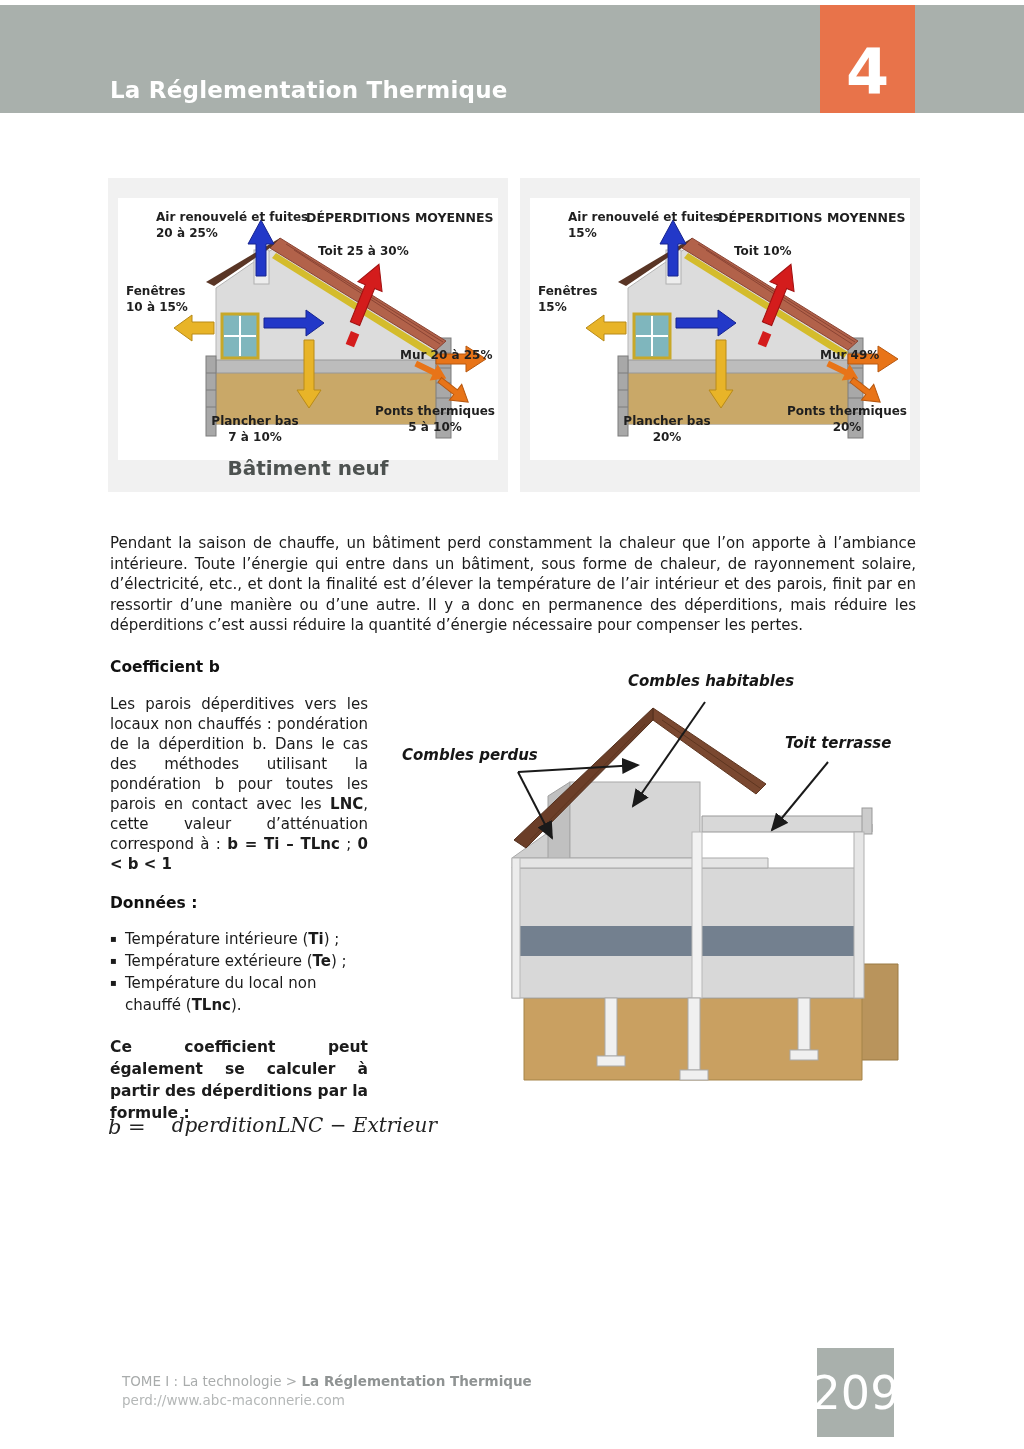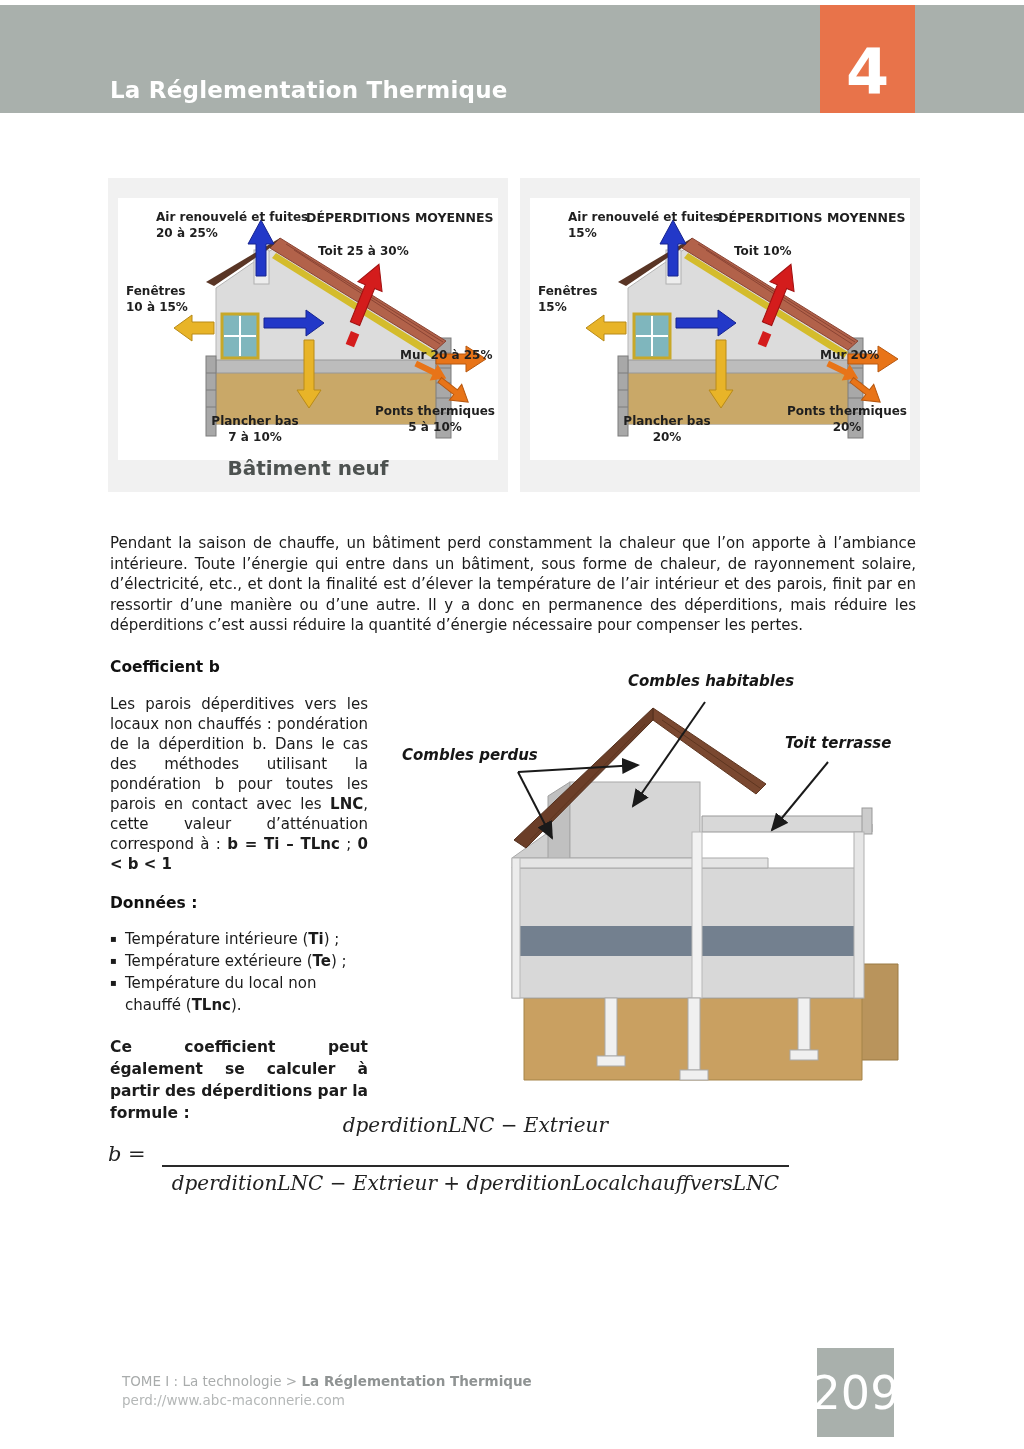--- a/index.html
+++ b/index.html
@@ -190,21 +190,21 @@
       <div class="lbl" style="left:38px; top:12px;">
         <div>Air renouvelé et fuites</div>
         <div>15%</div>
       </div>
       <div class="fig-title" style="left:188px; top:12px;">DÉPERDITIONS MOYENNES</div>
       <div class="lbl" style="left:204px; top:46px;">Toit 10%</div>
       <div class="lbl" style="left:8px; top:86px;">
         <div>Fenêtres</div>
         <div>15%</div>
       </div>
-      <div class="lbl" style="left:290px; top:150px;">Mur 20%</div>
+      <div class="lbl" style="left:290px; top:150px;">Mur 49%</div>
       <div class="lbl center" style="left:72px; top:216px; width:130px;">
         <div>Plancher bas</div>
         <div>20%</div>
       </div>
       <div class="lbl center" style="left:256px; top:206px; width:122px;">
         <div>Ponts thermiques</div>
         <div>20%</div>
       </div>
     </div>
   </div>
@@ -276,21 +276,20 @@
     </svg>
     <div class="big-lbl" style="left:228px; top:4px;">Combles habitables</div>
     <div class="big-lbl" style="left:2px; top:78px;">Combles perdus</div>
     <div class="big-lbl" style="left:385px; top:66px;">Toit terrasse</div>
   </div>
 
   <div class="formula">
     <span class="lhs">b =</span>
     <span class="frac">
       <span class="num">dperditionLNC − Extrieur</span>
-      <span class="den">dperditionLNC − Extrieur + dperditionLocalchauffversLNC</span>
     </span>
   </div>
 
 
   <div class="footer-line1"><span>TOME I : La technologie &gt; </span><b>La Réglementation Thermique</b></div>
   <a class="footer-url" href="#">perd://www.abc-maconnerie.com</a>
   <div class="page-num-box">
     <span>209</span>
   </div>
 

